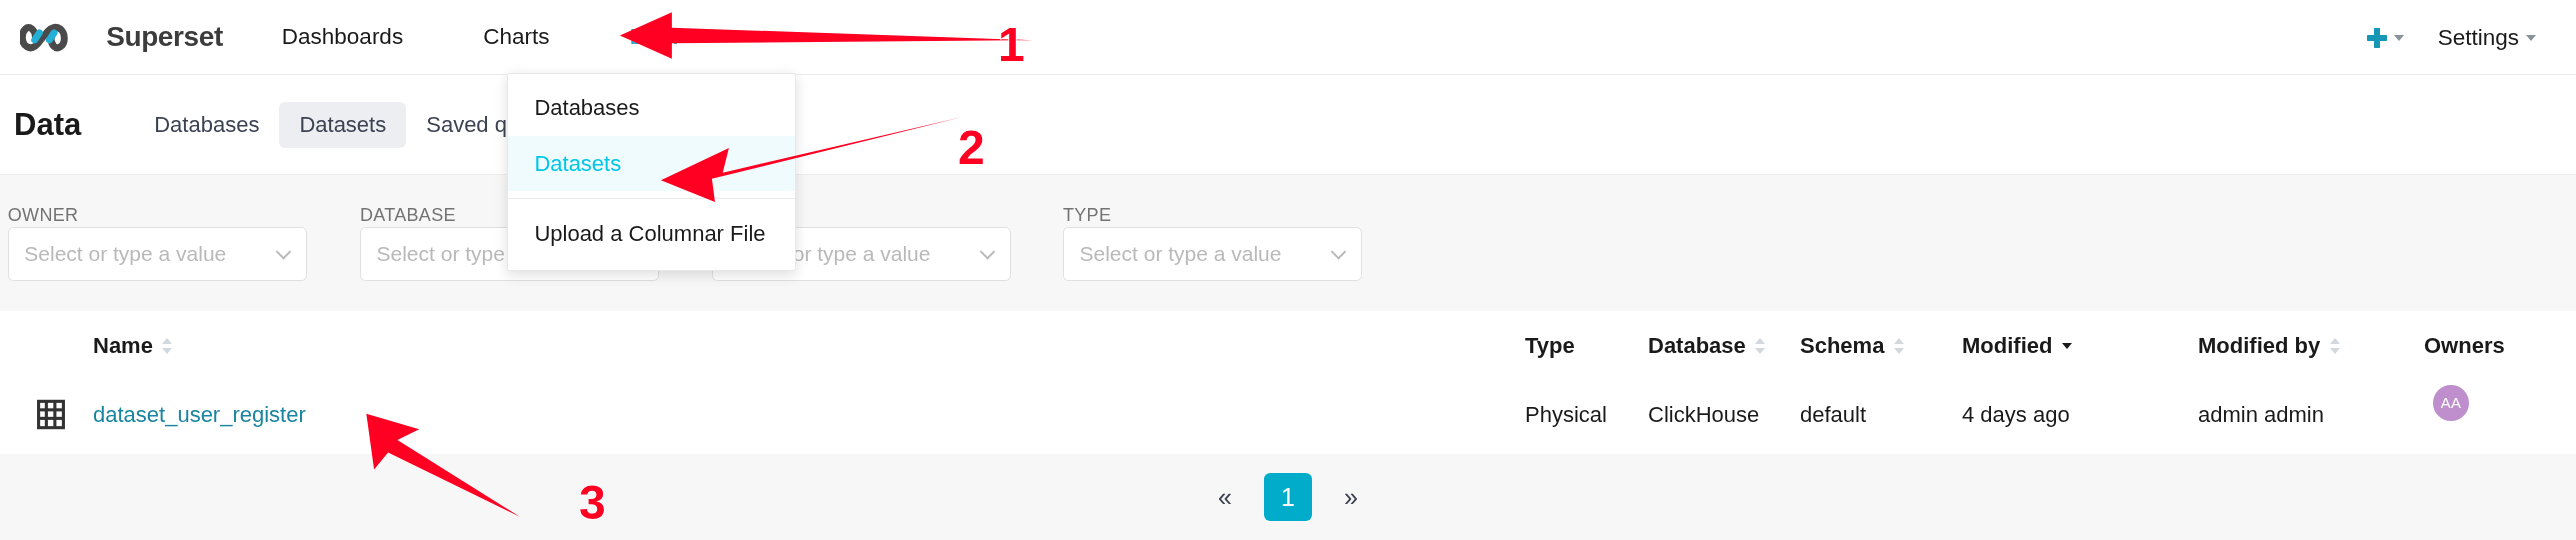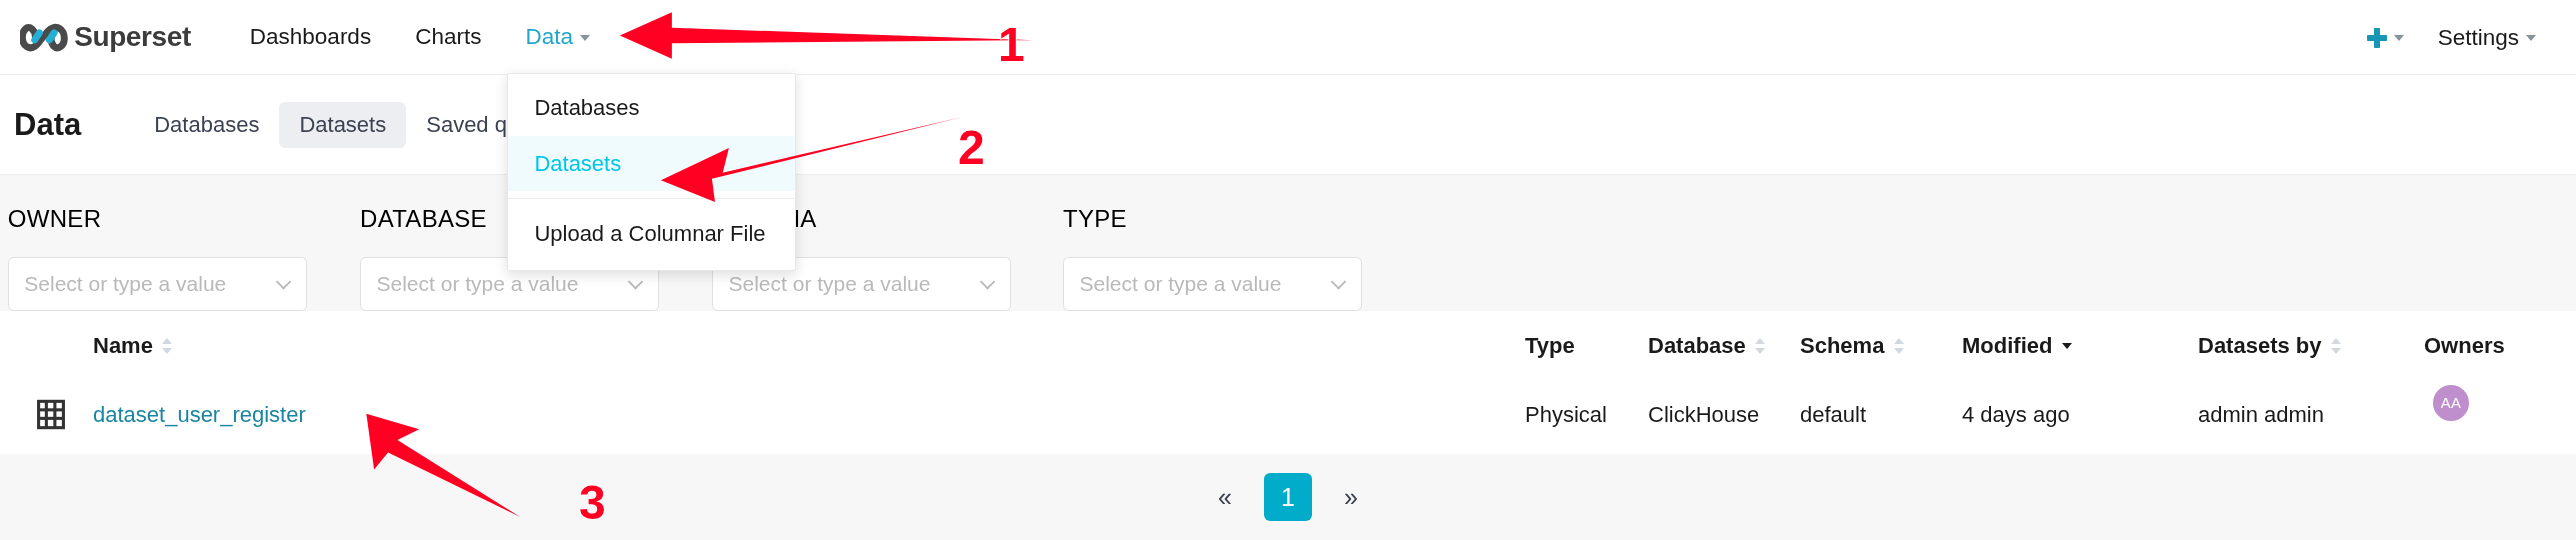--- a/index.html
+++ b/index.html
@@ -10,27 +10,27 @@
     overflow: hidden;
   }
   #root { position: relative; width: 2576px; height: 541px; background: #fff; }
 
   
   .navbar {
     position: absolute; left: 0; top: 0; width: 2576px; height: 75px;
     background: #fff; border-bottom: 0.8px solid #ececec;
     display: flex; align-items: center;
   }
-  .brand { display: flex; align-items: center; margin-left: 20px; }
+  .brand { display: flex; align-items: center; margin-left: 20px; gap: 32px; }
   .brand-logo { width: 48px; height: 31px; margin-right: 6.2px; flex: 0 0 auto; }
   .brand-name {
     font-size: 28px; font-weight: bold; color: #3c3c3c;
     letter-spacing: -0.4px;
   }
-  .nav-links { display: flex; align-items: center; margin-left: 37px; }
+  .nav-links { display: flex; align-items: center; margin-left: 37px; gap: 36px; }
   .nav-link {
     font-size: 22.5px; color: #1a1a1a; padding: 0 22px;
     text-decoration: none; white-space: nowrap;
   }
   .nav-link.active { color: #20a7c9; }
   .caret {
     display: inline-block; width: 0; height: 0; margin-left: 7px;
     border-left: 5.4px solid transparent; border-right: 5.4px solid transparent;
     border-top: 6.2px solid #879399; vertical-align: middle;
   }
@@ -65,22 +65,22 @@
 
   
   .filter-bar {
     position: absolute; left: 0; top: 174px; width: 2576px; height: 137px;
     background: #f7f7f7; border-top: 0.8px solid #ededed;
   }
   .filter {
     position: absolute; top: 29.5px;
   }
   .filter-label {
-    font-size: 24px; color: #000000; letter-spacing: 0.3px;
-    margin-bottom: 24px; text-transform: uppercase;
+    font-size: 18px; color: #737373; letter-spacing: 0.3px;
+    margin-bottom: 1px; text-transform: uppercase;
   }
   .filter-control {
     height: 54px; background: #fff; border: 0.8px solid #e0e0e0;
     border-radius: 5.4px; display: flex; align-items: center;
     padding: 0 15.5px; position: relative;
   }
   .filter-placeholder { font-size: 21px; color: #b9b9b9; white-space: nowrap; }
   .chev {
     position: absolute; right: 17px; top: 50%; width: 11px; height: 11px;
     border-right: 2.3px solid #b9b9b9; border-bottom: 2.3px solid #b9b9b9;
@@ -275,21 +275,21 @@
             <i class="down"></i>
           </span>
       </div>
       <div class="th" style="left:1962px;">
         <span>Modified</span>
         <span class="sorter desc">
             <i class="down"></i>
           </span>
       </div>
       <div class="th" style="left:2198px;">
-        <span>Datasets by</span>
+        <span>Modified by</span>
         <span class="sorter">
             <i class="up"></i>
             <i class="down"></i>
           </span>
       </div>
       <div class="th" style="left:2424px;">
         <span>Owners</span>
       </div>
     </div>
 

